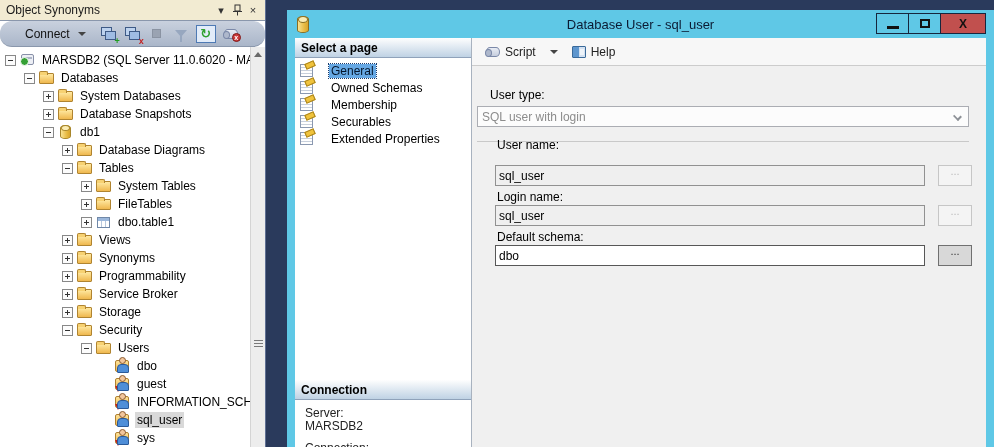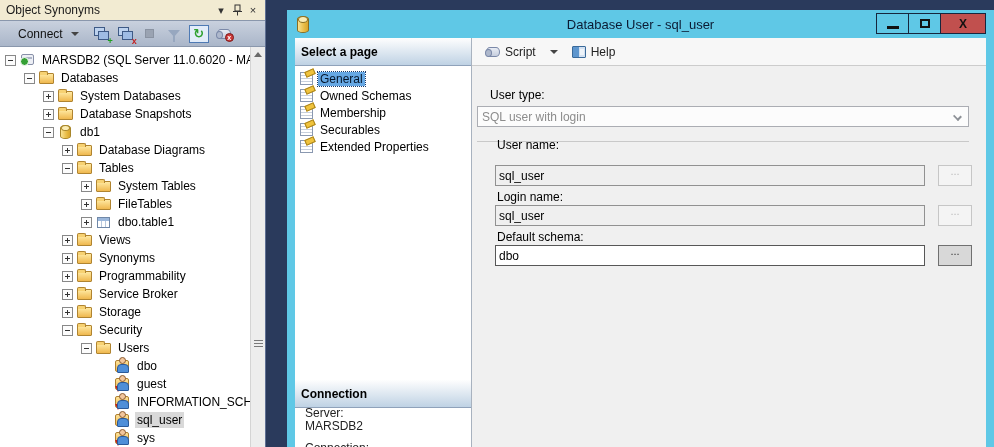--- a/index.html
+++ b/index.html
@@ -4,21 +4,21 @@
 <style>
   * { margin:0; padding:0; box-sizing:border-box; }
   html,body { width:994px; height:447px; overflow:hidden; }
   body { font-family:"Liberation Sans", sans-serif; font-size:12px; background:#2A3A5C; position:relative; }
 
   
   .oe { position:absolute; left:0; top:0; width:266px; height:447px; background:#fff; border-right:1px solid #5F7094; }
   .oe-title { height:21px; background:#F2EBD2; color:#1A1A1A; display:flex; align-items:center; padding:0 4px 0 6px; border-bottom:1px solid #8A97AC; }
   .oe-title .t { flex:1; font-size:12px; }
   .oe-title .wbtn { width:16px; height:15px; display:flex; align-items:center; justify-content:center; color:#333; font-size:11px; cursor:default; }
-  .oe-tools { height:26px; background:linear-gradient(#C9D1DE,#AAB6C9); display:flex; align-items:center; padding-left:14px; gap:6px; border-bottom:1px solid #8A97AC; }
+  .oe-tools { height:26px; background:linear-gradient(#C9D1DE,#AAB6C9); display:flex; align-items:center; padding-left:21px; gap:6px; border-bottom:1px solid #8A97AC;border-radius:12px; }
   .connect { display:flex; align-items:center; gap:4px; color:#111; padding:2px 4px; }
   .tico { width:18px; height:16px; position:relative; display:flex; align-items:center; justify-content:center; }
 
   .mon { position:relative; width:16px; height:14px; }
   .mon::before, .mon::after { content:''; position:absolute; width:9px; height:7px; background:#BDD2EE; border:1px solid #3E5A86; }
   .mon::before { left:0; top:0; }
   .mon::after { left:4px; top:4px; background:#9FBCE4; }
   .badge { position:absolute; right:-2px; bottom:-3px; font-size:9px; font-weight:bold; line-height:8px; }
   .badge.g { color:#1E9E1E; } .badge.r { color:#C32222; }
 
@@ -70,23 +70,23 @@
   .dlg-cyl { position:relative; margin-left:10px; width:12px; height:17px; background:linear-gradient(90deg,#F9E291,#E5B63C 70%,#D8A52E); border:1px solid #8A6E20; border-radius:6px/3px; z-index:2; }
   .dlg-cyl::before { content:''; position:absolute; left:0; right:0; top:-1px; height:5px; background:#FBEDB4; border:1px solid #8A6E20; border-radius:50%; }
   .winbtns { position:absolute; right:8px; top:3px; display:flex; z-index:2; }
   .wb { width:33px; height:21px; border:1px solid #16263D; margin-left:-1px; display:flex; align-items:center; justify-content:center; background:#5FC8E6; }
   .wb.close { width:46px; background:#C1504E; font-weight:bold; color:#111; font-size:12px; }
   .wb .minbar { width:12px; height:3px; background:#111; margin-top:7px; }
   .wb .maxbox { width:10px; height:9px; border:2px solid #111; }
 
   .dlg-body { position:absolute; left:0; right:0; top:28px; bottom:0; border-left:8px solid #5FC8E6; border-right:8px solid #5FC8E6; background:#F0F0F0; display:flex; }
   .pane-left { width:177px; background:#fff; position:relative; overflow:hidden; border-right:1px solid #A8B2BF; }
-  .sect-hd { height:28px; background:linear-gradient(#FEFEFE,#BFD2E4); border-bottom:1px solid #8FA2BA; display:flex; align-items:center; padding-left:6px; font-weight:bold; color:#000; }
+  .sect-hd { height:20px; background:linear-gradient(#FEFEFE,#BFD2E4); border-bottom:1px solid #8FA2BA; display:flex; align-items:center; padding-left:6px; font-weight:bold; color:#000; }
   .pages { padding-top:4px; }
-  .pitem { height:17px; display:flex; align-items:center; padding-left:5px; gap:5px; }
+  .pitem { height:17px; display:flex; align-items:center; padding-left:5px; gap:16px; }
   .pageic { width:13px; min-width:13px; height:13px; background:#fff; border:1px solid #8A98B0; position:relative;
     background-image:repeating-linear-gradient(rgba(0,0,0,0) 0 2px, #C8D0DC 2px 3px); }
   .pageic::after { content:''; position:absolute; top:-3px; right:-3px; width:8px; height:4px; background:#F0C33C; border:1px solid #A8821C; transform:rotate(-24deg); }
   .pitem .plabel { padding:0 2px; }
   .pitem.sel .plabel { background:#66A8E4; outline:1px dotted #1A3A6A; color:#04152B; }
   .conn-hd { position:absolute; left:0; right:0; top:342px; }
   .conn-line { position:absolute; left:10px; color:#222; }
 
   .pane-main { flex:1; position:relative; overflow:hidden; }
   .mtools { height:28px; background:#F7F7F7; border-bottom:1px solid #CCC; display:flex; align-items:center; padding-left:10px; gap:6px; }

